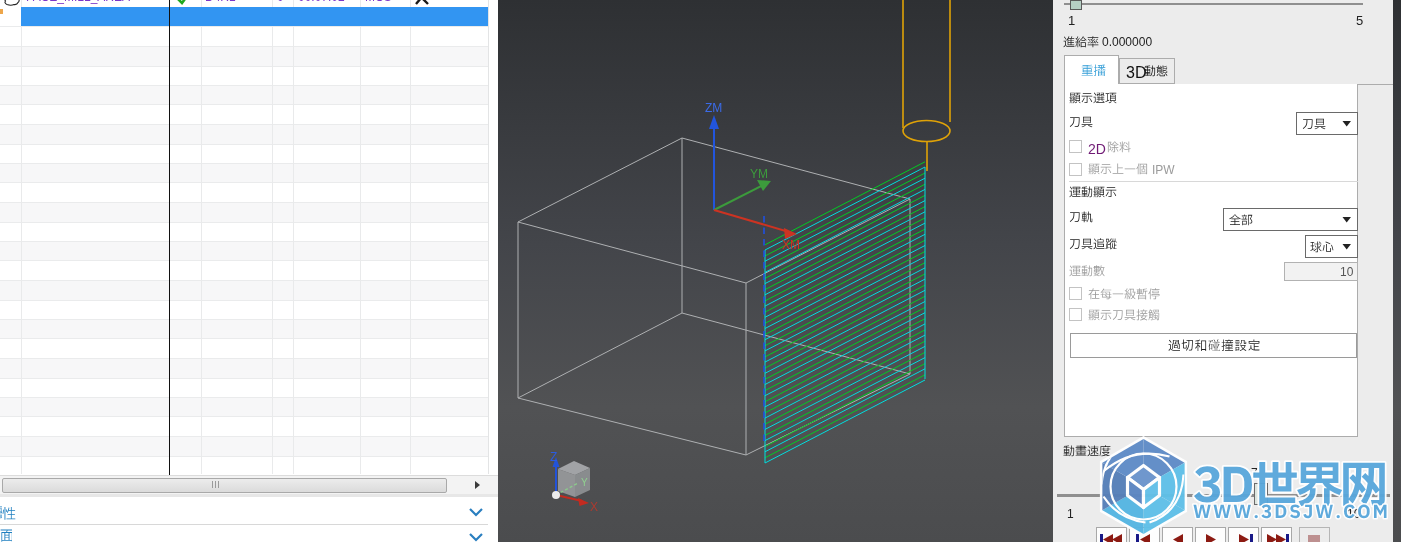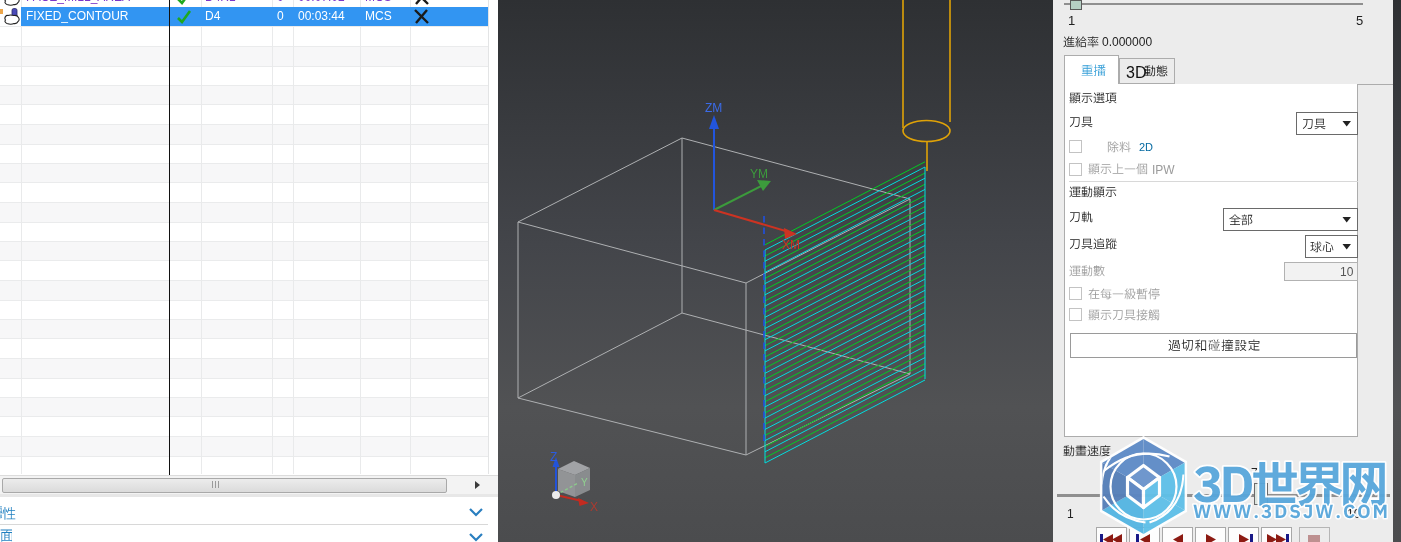--- a/index.html
+++ b/index.html
@@ -156,37 +156,20 @@
       <svg class="abs" style="left:413px;top:2px" width="17" height="15">
         <path d="M2 1 L15 14 M14 1 L3 14" stroke="#1a1a1a" stroke-width="2.4" fill="none"></path>
       </svg>
       <svg class="abs" style="left:3px;top:1px" width="19" height="17">
         <rect x="9" y="0.5" width="5" height="10" rx="1.8" fill="#4b4bb8" stroke="#2a2a6a" stroke-width="0.8"></rect>
         <path d="M3 8 Q1 10 2.5 12 Q1 14 4 15.5 Q8 17 11 15.5 Q14 16 15 13.5 Q17 12 15.5 9.5 Q14 7 11 7.5 Q7 6.5 5 7.5 Q3.5 7 3 8 Z" fill="#fff" stroke="#222" stroke-width="1.1"></path>
       </svg>
     </div>
     <div class="abs" style="left:21px;top:7px;width:467px;height:19px;background:#3295f2"></div>
     <div class="abs" style="left:0;top:9px;width:3px;height:5px;background:#eda64a"></div>
-    <div class="abs" style="left:0;top:7px;width:488px;height:19px;font-size:12px;color:#ffffff;">
-      <span class="abs" style="left:26px;top:2px">FIXED_CONTOUR</span>
-      <span class="abs" style="left:205px;top:2px">D4</span>
-      <span class="abs" style="left:277px;top:2px">0</span>
-      <span class="abs" style="left:298px;top:2px">00:03:44</span>
-      <span class="abs" style="left:365px;top:2px">MCS</span>
-      <svg class="abs" style="left:176px;top:3px" width="16" height="14">
-        <path d="M2 8 L6 12 L14 1" stroke="#1fa81f" stroke-width="2.6" fill="none"></path>
-      </svg>
-      <svg class="abs" style="left:413px;top:2px" width="17" height="15">
-        <path d="M2 1 L15 14 M14 1 L3 14" stroke="#1a1a1a" stroke-width="2.4" fill="none"></path>
-      </svg>
-      <svg class="abs" style="left:3px;top:1px" width="19" height="17">
-        <rect x="9" y="0.5" width="5" height="10" rx="1.8" fill="#4b4bb8" stroke="#2a2a6a" stroke-width="0.8"></rect>
-        <path d="M3 8 Q1 10 2.5 12 Q1 14 4 15.5 Q8 17 11 15.5 Q14 16 15 13.5 Q17 12 15.5 9.5 Q14 7 11 7.5 Q7 6.5 5 7.5 Q3.5 7 3 8 Z" fill="#fff" stroke="#222" stroke-width="1.1"></path>
-      </svg>
-    </div>
     <div class="abs" style="left:169px;top:0;width:1px;height:475px;background:#111"></div>
     <div class="abs" style="left:0;top:475px;width:498px;height:18px;background:#f3f3f3;border-top:1px solid #dcdcdc">
 <div class="abs" style="left:2px;top:2px;width:443px;height:13px;background:linear-gradient(#ececec,#dbdbdb);border:1px solid #a9a9a9;border-radius:2px"></div>
 <div class="abs" style="left:212px;top:5px;width:1px;height:7px;background:#9a9a9a"></div>
 <div class="abs" style="left:215px;top:5px;width:1px;height:7px;background:#9a9a9a"></div>
 <div class="abs" style="left:218px;top:5px;width:1px;height:7px;background:#9a9a9a"></div>
 <svg class="abs" style="left:472px;top:4px" width="10" height="10">
         <polygon points="3,1 8,5 3,9" fill="#3a3a3a"></polygon>
       </svg>
 </div>
@@ -241,21 +224,21 @@
     <path d="M1.1 -9.3H10.6V-8.0Q10.6 -6.1 10.5 -4.5Q10.4 -3.0 10.2 -1.8Q10.0 -0.9 9.7 -0.4Q9.4 0.1 8.8 0.3Q8.2 0.5 7.3 0.5H5.8L5.6 -0.3H7.2Q7.9 -0.3 8.3 -0.4Q8.8 -0.6 9.0 -0.9Q9.3 -1.3 9.4 -1.9Q9.6 -3.1 9.7 -4.5Q9.8 -5.9 9.8 -7.6V-8.5H5.4V-7.8Q5.4 -5.8 5.0 -4.3Q4.6 -2.8 3.7 -1.6Q2.9 -0.5 1.4 0.6L0.8 -0.1Q2.2 -1.0 3.0 -2.1Q3.8 -3.1 4.2 -4.5Q4.5 -5.8 4.5 -7.8V-8.5H1.1Z M14.0 -9.7H22.0V-3.6H14.0ZM21.3 -7.8V-9.0H14.7V-7.8ZM21.3 -6.0V-7.2H14.7V-6.0ZM14.7 -5.4V-4.2H21.3V-5.4ZM12.6 -2.4H23.4V-1.8H12.6ZM12.6 0.3Q14.7 -0.3 16.2 -1.4L16.8 -0.9Q15.2 0.2 13.0 0.9ZM19.5 -1.4Q21.2 -0.8 23.4 0.3L22.9 0.9Q21.0 -0.2 19.1 -0.8Z" fill="#222222"></path>
   </svg>
 <div class="abs" style="left:1296px;top:112px;width:62px;height:23px;background:#fff;border:1px solid #6a6a6a;box-sizing:border-box"></div>
 <svg class="abs" style="left:1342px;top:120px" width="10" height="7">
     <polygon points="0.5,1 9,1 4.7,6.5" fill="#222"></polygon>
   </svg>
 <svg style="position:absolute;left:1302px;top:115px" width="28" height="18" viewBox="0 -13.44 28 18">
     <path d="M1.1 -9.3H10.6V-8.0Q10.6 -6.1 10.5 -4.5Q10.4 -3.0 10.2 -1.8Q10.0 -0.9 9.7 -0.4Q9.4 0.1 8.8 0.3Q8.2 0.5 7.3 0.5H5.8L5.6 -0.3H7.2Q7.9 -0.3 8.3 -0.4Q8.8 -0.6 9.0 -0.9Q9.3 -1.3 9.4 -1.9Q9.6 -3.1 9.7 -4.5Q9.8 -5.9 9.8 -7.6V-8.5H5.4V-7.8Q5.4 -5.8 5.0 -4.3Q4.6 -2.8 3.7 -1.6Q2.9 -0.5 1.4 0.6L0.8 -0.1Q2.2 -1.0 3.0 -2.1Q3.8 -3.1 4.2 -4.5Q4.5 -5.8 4.5 -7.8V-8.5H1.1Z M14.0 -9.7H22.0V-3.6H14.0ZM21.3 -7.8V-9.0H14.7V-7.8ZM21.3 -6.0V-7.2H14.7V-6.0ZM14.7 -5.4V-4.2H21.3V-5.4ZM12.6 -2.4H23.4V-1.8H12.6ZM12.6 0.3Q14.7 -0.3 16.2 -1.4L16.8 -0.9Q15.2 0.2 13.0 0.9ZM19.5 -1.4Q21.2 -0.8 23.4 0.3L22.9 0.9Q21.0 -0.2 19.1 -0.8Z" fill="#222222"></path>
   </svg>
 <div class="abs" style="left:1069px;top:140px;width:13px;height:13px;background:#fff;border:1px solid #c3c3c3;box-sizing:border-box"></div>
-<div class="abs" style="left:1139px;top:141px;font-size:11px;color:#0369a1">2D</div>
+<div class="abs" style="left:1088px;top:141px;font-size:14px;color:#701a75">2D</div>
 <svg style="position:absolute;left:1107px;top:138px" width="28" height="18" viewBox="0 -13.44 28 18">
     <path d="M3.9 -6.9Q6.5 -8.3 7.3 -10.0H8.1Q8.4 -9.3 9.3 -8.5Q10.2 -7.7 11.6 -6.9L11.2 -6.2Q9.7 -7.1 8.8 -7.9Q8.0 -8.7 7.7 -9.5H7.6Q7.4 -8.6 6.5 -7.8Q5.7 -7.0 4.3 -6.2ZM4.2 -3.0Q4.2 -2.1 3.9 -1.6Q3.5 -1.2 2.9 -1.2H2.3L2.1 -2.0H2.7Q3.1 -2.0 3.3 -2.2Q3.5 -2.5 3.5 -3.1Q3.5 -4.3 2.2 -5.8Q2.7 -6.6 3.0 -7.5Q3.4 -8.4 3.6 -9.0H1.7V0.9H0.9V-9.6H4.3V-9.1Q4.2 -8.4 3.8 -7.5Q3.4 -6.6 3.0 -5.8Q3.6 -5.2 3.9 -4.5Q4.2 -3.8 4.2 -3.0ZM11.3 -3.8H8.1V-0.1Q8.1 0.3 7.9 0.5Q7.7 0.7 7.3 0.7H5.9L5.7 0.0H7.3V-3.8H4.5V-4.5H7.3V-6.0H5.3V-6.7H10.2V-6.0H8.1V-4.5H11.3ZM6.4 -2.9Q6.1 -2.2 5.6 -1.4Q5.1 -0.6 4.5 0.1L4.0 -0.5Q4.5 -1.0 5.0 -1.8Q5.5 -2.5 5.8 -3.2ZM9.6 -3.2Q10.0 -2.7 10.5 -1.8Q11.0 -1.0 11.4 -0.3L10.8 0.2Q10.5 -0.5 9.9 -1.4Q9.4 -2.3 9.0 -2.8Z M17.7 -2.2 17.2 -1.7 15.8 -3.7Q15.7 -3.8 15.7 -3.8Q15.7 -3.8 15.7 -3.7V0.9H14.9V-4.2H14.9Q14.8 -3.4 14.3 -2.5Q13.8 -1.7 12.9 -0.8L12.4 -1.4Q14.4 -3.3 14.8 -5.3H12.6V-6.0H14.9V-10.0H15.7V-6.0H17.5V-5.3H15.7V-4.1H15.7L15.9 -4.2Q16.0 -4.3 16.1 -4.3Q16.2 -4.3 16.2 -4.2ZM23.5 -3.1 23.6 -2.4 22.2 -2.2V0.9H21.5V-2.0L17.8 -1.4L17.7 -2.1L21.5 -2.8V-10.0H22.2V-2.9ZM17.9 -9.1Q17.7 -8.5 17.4 -7.8Q17.1 -7.1 16.8 -6.5L16.2 -6.8Q16.8 -8.0 17.2 -9.4ZM13.8 -6.5Q13.3 -7.8 12.7 -9.1L13.4 -9.4Q14.0 -8.1 14.4 -6.9ZM20.5 -6.7Q19.5 -7.8 18.4 -8.8L18.9 -9.3Q20.0 -8.4 21.0 -7.2ZM20.2 -3.7Q19.2 -4.9 18.1 -5.9L18.6 -6.4Q19.7 -5.4 20.7 -4.2Z" fill="#9b9b9b"></path>
   </svg>
 <div class="abs" style="left:1069px;top:163px;width:13px;height:13px;background:#fff;border:1px solid #c3c3c3;box-sizing:border-box"></div>
 <svg style="position:absolute;left:1088px;top:160px" width="64" height="18" viewBox="0 -13.44 64 18">
     <path d="M1.1 -9.6H5.8V-6.2H1.1ZM8.1 -7.7Q8.3 -8.3 8.5 -9.0H6.3V-9.6H11.4V-9.0H9.2Q9.0 -8.2 8.8 -7.7H11.0V-1.5H6.6V-7.7ZM1.7 -8.2H5.2V-9.1H1.7ZM1.7 -6.8H5.2V-7.7H1.7ZM7.3 -5.9H10.3V-7.1H7.3ZM1.7 -3.3Q1.2 -4.1 0.5 -4.8L0.9 -5.2L1.2 -4.9Q1.6 -5.5 1.8 -6.2L2.3 -5.9Q2.0 -5.1 1.6 -4.4Q1.7 -4.2 2.0 -3.8Q2.5 -4.7 2.9 -5.5L3.3 -5.2Q2.7 -3.7 1.8 -2.4Q2.4 -2.4 2.9 -2.6Q2.7 -3.2 2.6 -3.4L3.1 -3.6Q3.3 -3.1 3.5 -2.3L3.8 -2.3Q4.1 -2.8 4.4 -3.2Q4.1 -3.7 3.3 -4.7L3.7 -5.1L3.9 -4.8Q4.3 -5.4 4.6 -6.1L5.1 -5.9Q4.8 -5.1 4.3 -4.3L4.6 -4.0L4.7 -3.8Q5.3 -4.8 5.6 -5.5L6.1 -5.3Q5.4 -3.8 4.5 -2.4Q5.3 -2.6 5.7 -2.6Q5.5 -3.2 5.4 -3.5L5.9 -3.7Q6.2 -2.9 6.5 -1.8L6.0 -1.6L5.8 -2.1Q4.9 -1.9 3.5 -1.7L3.1 -1.6L3.0 -2.0Q1.9 -1.8 0.6 -1.7L0.5 -2.2Q0.9 -2.3 1.0 -2.3Q1.4 -2.8 1.7 -3.3ZM10.3 -5.3H7.3V-4.0H10.3ZM7.3 -3.4V-2.1H10.3V-3.4ZM5.7 -1.5Q6.1 -0.9 6.4 0.0L5.9 0.3Q5.6 -0.6 5.2 -1.3ZM0.5 0.6Q0.8 0.2 1.0 -0.3Q1.2 -0.9 1.3 -1.4L1.9 -1.2Q1.8 -0.7 1.5 -0.1Q1.3 0.5 1.1 0.9ZM4.4 -1.3Q4.8 -0.5 5.0 0.5L4.4 0.7Q4.2 -0.1 3.9 -1.2ZM3.0 -1.3Q3.3 -0.3 3.3 0.8L2.7 0.9Q2.6 -0.3 2.5 -1.2ZM9.8 -1.2Q11.0 -0.2 11.6 0.4L11.1 0.9Q10.8 0.5 10.3 0.0Q9.8 -0.4 9.3 -0.7ZM6.0 0.4Q7.1 -0.2 7.8 -1.2L8.3 -0.8Q7.5 0.3 6.5 0.9Z M13.8 -9.4H22.2V-8.6H13.8ZM12.7 -6.7H23.3V-6.0H18.5V-0.3Q18.5 0.1 18.3 0.4Q18.1 0.6 17.6 0.6H15.5L15.3 -0.2H17.7V-6.0H12.7ZM20.7 -4.8Q21.4 -3.9 22.0 -2.9Q22.6 -2.0 23.2 -0.7L22.4 -0.4Q21.8 -1.6 21.3 -2.6Q20.7 -3.6 20.1 -4.4ZM15.7 -4.6Q15.4 -3.4 14.8 -2.4Q14.2 -1.3 13.3 -0.3L12.6 -0.8Q13.5 -1.8 14.0 -2.7Q14.5 -3.6 14.9 -4.8Z M35.4 0.2H24.6V-0.5H29.3V-9.9H30.1V-6.0H34.8V-5.3H30.1V-0.5H35.4Z M47.3 -4.2H36.7V-5.0H47.3Z M51.3 -9.9Q51.1 -8.5 50.5 -7.1V0.9H49.8V-5.6Q49.3 -4.7 48.8 -4.1L48.3 -4.7Q49.2 -5.7 49.8 -7.1Q50.3 -8.4 50.7 -10.1ZM51.7 0.9V-9.6H59.1V0.9H58.3V0.0H52.5V0.9ZM52.5 -9.0V-0.6H58.3V-9.0ZM57.7 -7.0V-6.3H55.7V-4.8H57.2V-1.6H53.6V-4.8H55.0V-6.3H53.1V-7.0H55.0V-8.5H55.7V-7.0ZM54.3 -2.2H56.6V-4.2H54.3Z" fill="#9b9b9b"></path>
   </svg>
 <div class="abs" style="left:1152px;top:163px;font-size:12px;color:#9b9b9b">IPW</div>
 <div class="abs" style="left:1069px;top:181px;width:289px;height:1px;background:#d8d8d8"></div>
 <svg style="position:absolute;left:1069px;top:183px" width="52" height="18" viewBox="0 -13.44 52 18">

